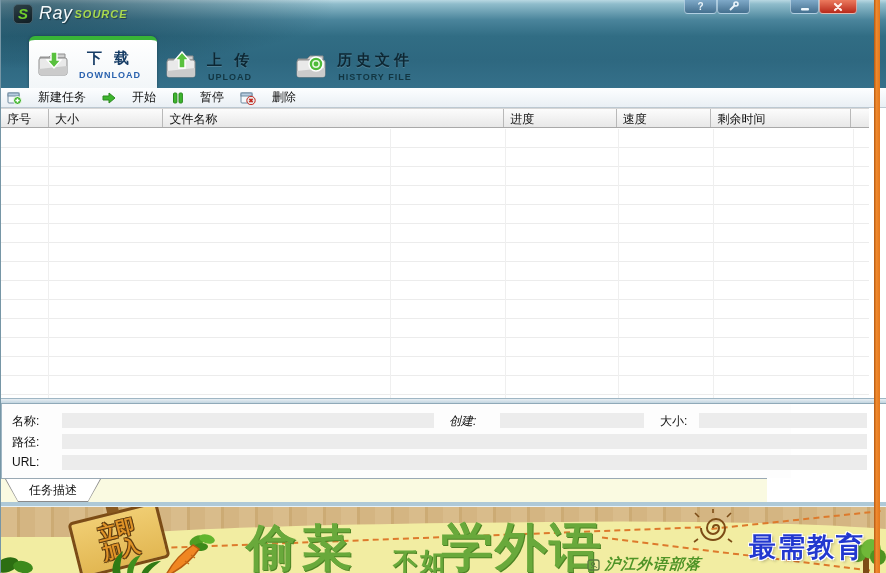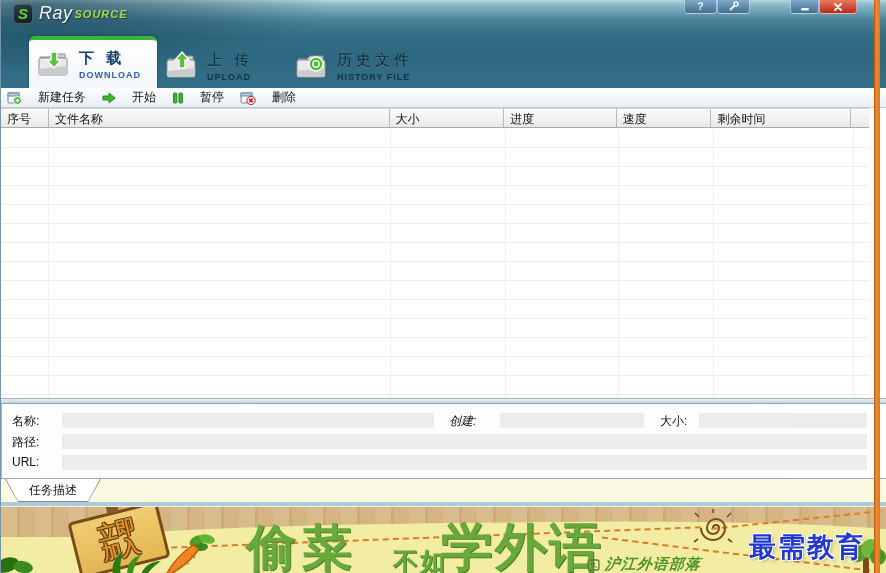--- a/index.html
+++ b/index.html
@@ -22,31 +22,31 @@
     text-shadow:1px 1px 1px rgba(0,0,0,.4); }
 
   .winbtn { position:absolute; top:0; height:14px; border:1px solid rgba(220,240,250,.55); border-top:none;
     border-radius:0 0 4px 4px; display:flex; align-items:center; justify-content:center;
     background:linear-gradient(180deg,#7fa9c8,#44708f); cursor:pointer; }
   .winbtn.close { background:linear-gradient(180deg,#ec7a5e,#b8291a); }
   .winbtn svg { display:block; }
   .winbtn .q { color:#eaf4fa; font-size:10px; font-weight:bold; line-height:1; }
 
   
-  .tab { position:absolute; cursor:pointer; display:flex; align-items:center; }
+  .tab { position:absolute; cursor:pointer; display:flex; align-items:center;text-align:center; }
   .tab-active { left:28px; top:36px; width:128px; height:52px; background:linear-gradient(180deg,#ffffff,#f2f6f8);
     border-radius:6px 6px 0 0; border-top:4px solid #38b437; box-shadow:0 0 3px rgba(0,0,0,.35); padding-left:8px; }
   .tab-plain { top:44px; height:44px; padding-left:6px; }
   .tab-upload { left:158px; width:120px; }
   .tab-history { left:288px; width:160px; }
   .tab .ticon { width:34px; height:30px; flex:0 0 auto; }
   .tab .tlabels { margin-left:8px; display:flex; flex-direction:column; }
   .tab-active .tmain { color:#173d66; font-size:15px; font-weight:bold; letter-spacing:4px; }
   .tab-active .tsub { color:#2a62ae; font-size:9px; font-weight:bold; letter-spacing:1px; margin-top:2px; }
-  .tab-plain .tmain { color:#0d2733; font-size:15px; font-weight:normal; letter-spacing:4px; text-shadow:0 1px 0 rgba(255,255,255,.15); }
+  .tab-plain .tmain { color:#0d2733; font-size:15px; font-weight:bold; letter-spacing:4px; text-shadow:0 1px 0 rgba(255,255,255,.15); }
   .tab-plain .tsub { color:#123642; font-size:9px; font-weight:bold; letter-spacing:1px; margin-top:2px; }
 
   
   .content { position:absolute; left:0; top:88px; width:886px; height:310px; background:#fff; border-radius:0 8px 0 0; }
   .toolbar { position:absolute; left:0; top:0; width:100%; height:20px;
     background:linear-gradient(180deg,#fdfeff,#e9eff4); border-bottom:1px solid #bcc8d1;
     display:flex; align-items:center; padding-left:6px; }
   .tbtn { display:flex; align-items:center; margin-right:16px; cursor:pointer; }
   .tbtn svg { margin-right:4px; display:block; }
   .tbtn span { font-size:12px; color:#111;margin-left:12px; }
@@ -59,21 +59,21 @@
   .bcol { height:100%; border-right:1px solid #efefef; }
   .w0{width:48px;} .w1{width:342px;} .w2{width:115px;} .w3{width:113px;} .w4{width:95px;} .w5{width:140px;} .w6{flex:1; border-right:none;}
 
   
   .splitter { position:absolute; left:0; top:398px; width:886px; height:6px;
     background:linear-gradient(180deg,#e7eef3,#c2d5e0); border-top:1px solid #9fb6c4; border-bottom:1px solid #8fa9b8; cursor:row-resize; }
   .details { position:absolute; left:0; top:404px; width:790px; height:74px; background:#fdfdfd; border-left:1px solid #9fb6c4; }
   .dlabel { position:absolute; font-size:12px; color:#111; }
   .dfield { position:absolute; height:15px; background:#ececec; }
 
-  .desc-strip { position:absolute; left:0; top:478px; width:886px; height:24px; background:#fafae1; border-top:1px solid #9aa9b4; }
+  .desc-strip { position:absolute; left:0; top:478px; width:766px; height:24px; background:#fafae1; border-top:1px solid #9aa9b4; }
   .desc-tab { position:absolute; left:4px; top:0px; width:96px; height:23px; }
   .desc-tab .outer { position:absolute; inset:0; background:#8a8a8a;
     clip-path:polygon(0 0,100% 0,calc(100% - 13px) 100%,13px 100%); }
   .desc-tab .inner { position:absolute; left:1px; right:1px; top:0; bottom:1px; background:#ffffff;
     clip-path:polygon(0 0,100% 0,calc(100% - 12px) 100%,12px 100%);
     display:flex; align-items:center; justify-content:center; font-size:12px; color:#111; }
   .blue-strip { position:absolute; left:0; top:502px; width:886px; height:5px; background:#aec9d7; border-bottom:1px solid #e8f2f7; }
 
   
   .banner { position:absolute; left:0; top:507px; width:886px; height:66px; overflow:hidden; background:#f2eda2; cursor:pointer; }
@@ -214,22 +214,22 @@
           <rect x="1" y="2" width="11" height="3" fill="#b8cde0" stroke="#6f8aa0"></rect>
           <circle cx="11" cy="9.5" r="4.2" fill="#e8e8e8" stroke="#c2271d"></circle>
           <path d="M9.4 7.9 L12.6 11.1 M12.6 7.9 L9.4 11.1" stroke="#c2271d" stroke-width="1.5"></path>
         </svg>
         <span>删除</span>
       </div>
     </div>
 
     <div class="thead">
       <div class="th w0">序号</div>
+      <div class="th w2">大小</div>
       <div class="th w1">文件名称</div>
-      <div class="th w2">大小</div>
       <div class="th w3">进度</div>
       <div class="th w4">速度</div>
       <div class="th w5">剩余时间</div>
       <div class="th w6"></div>
     </div>
 
     <div class="tbody">
       <div class="bcol w0"></div>
       <div class="bcol w1"></div>
       <div class="bcol w2"></div>

